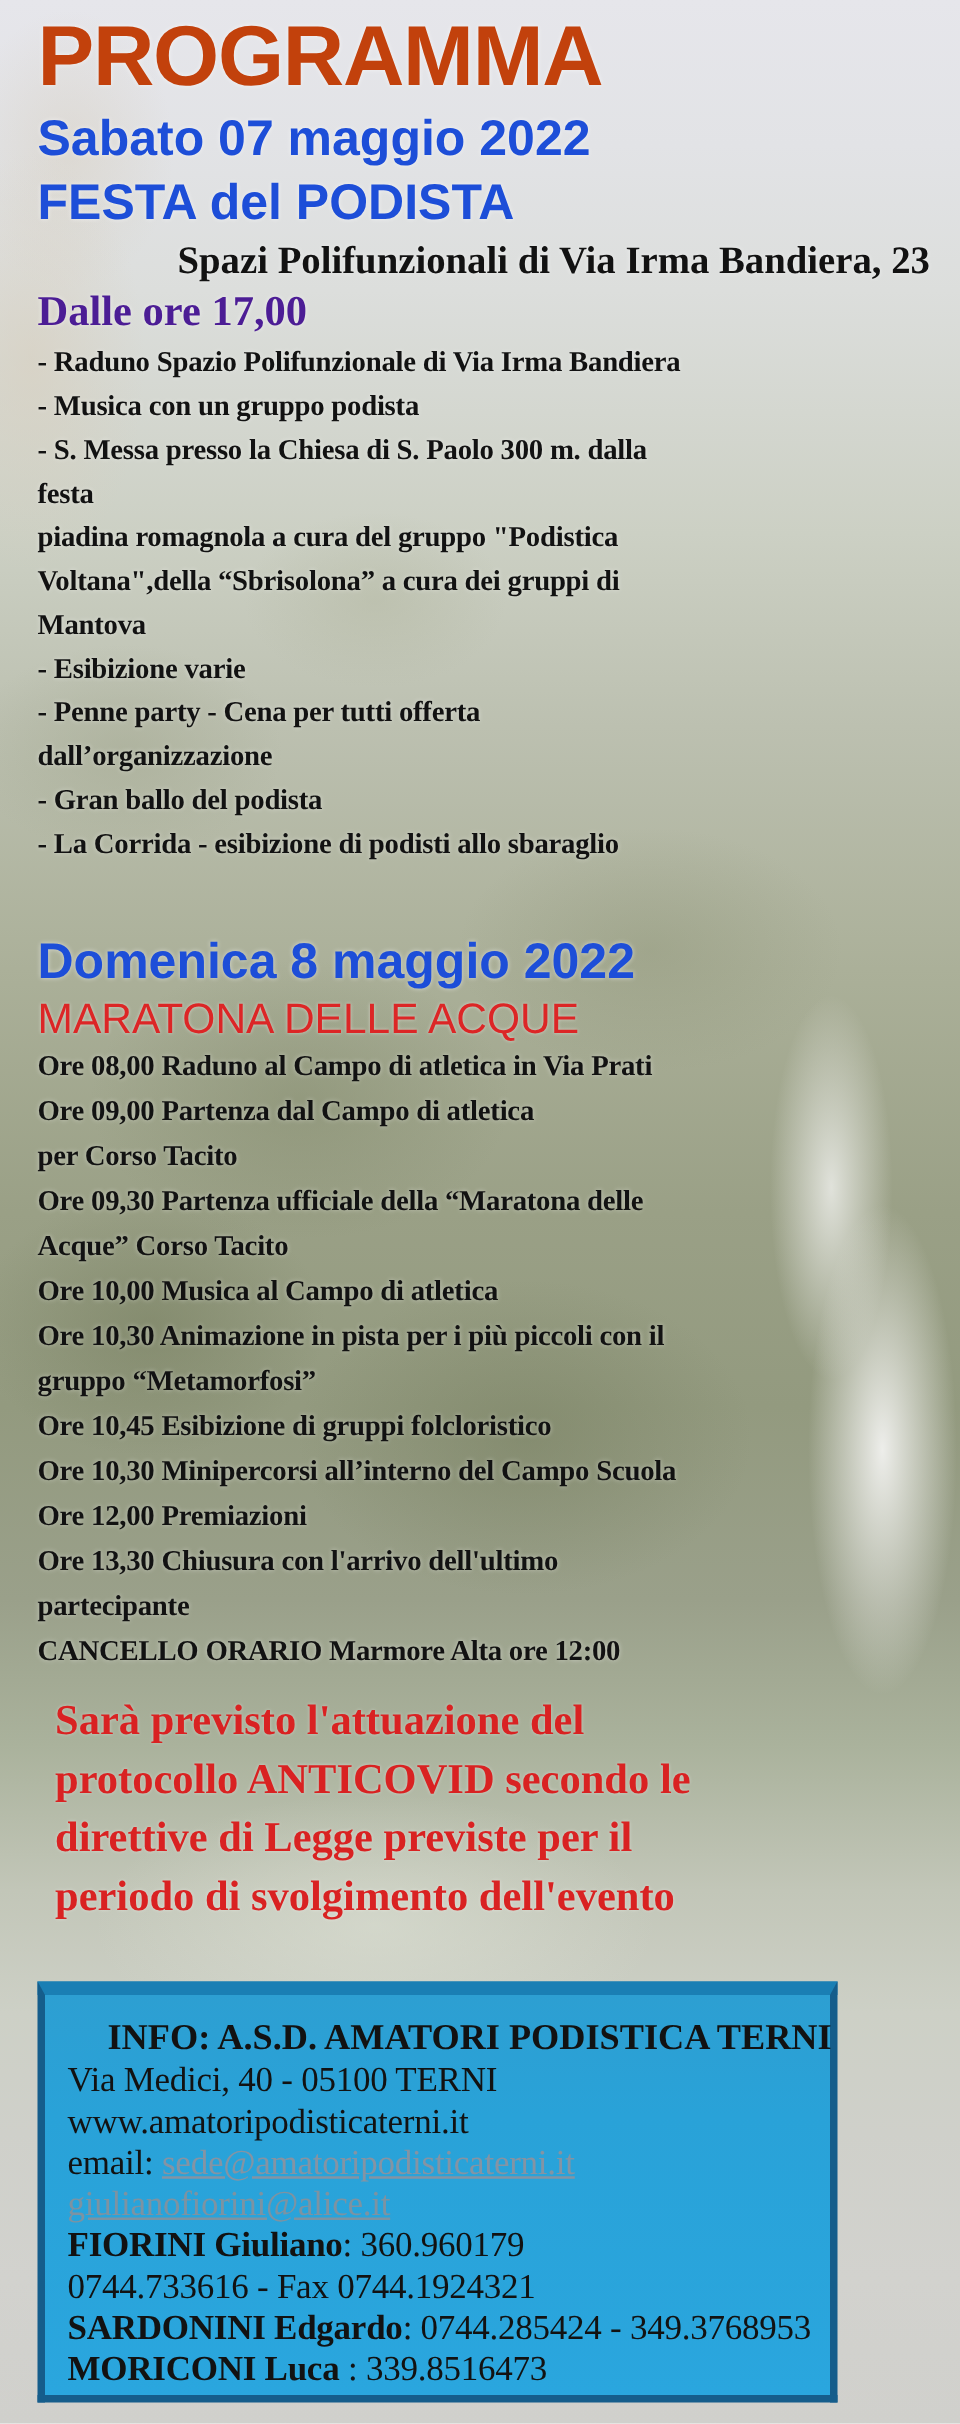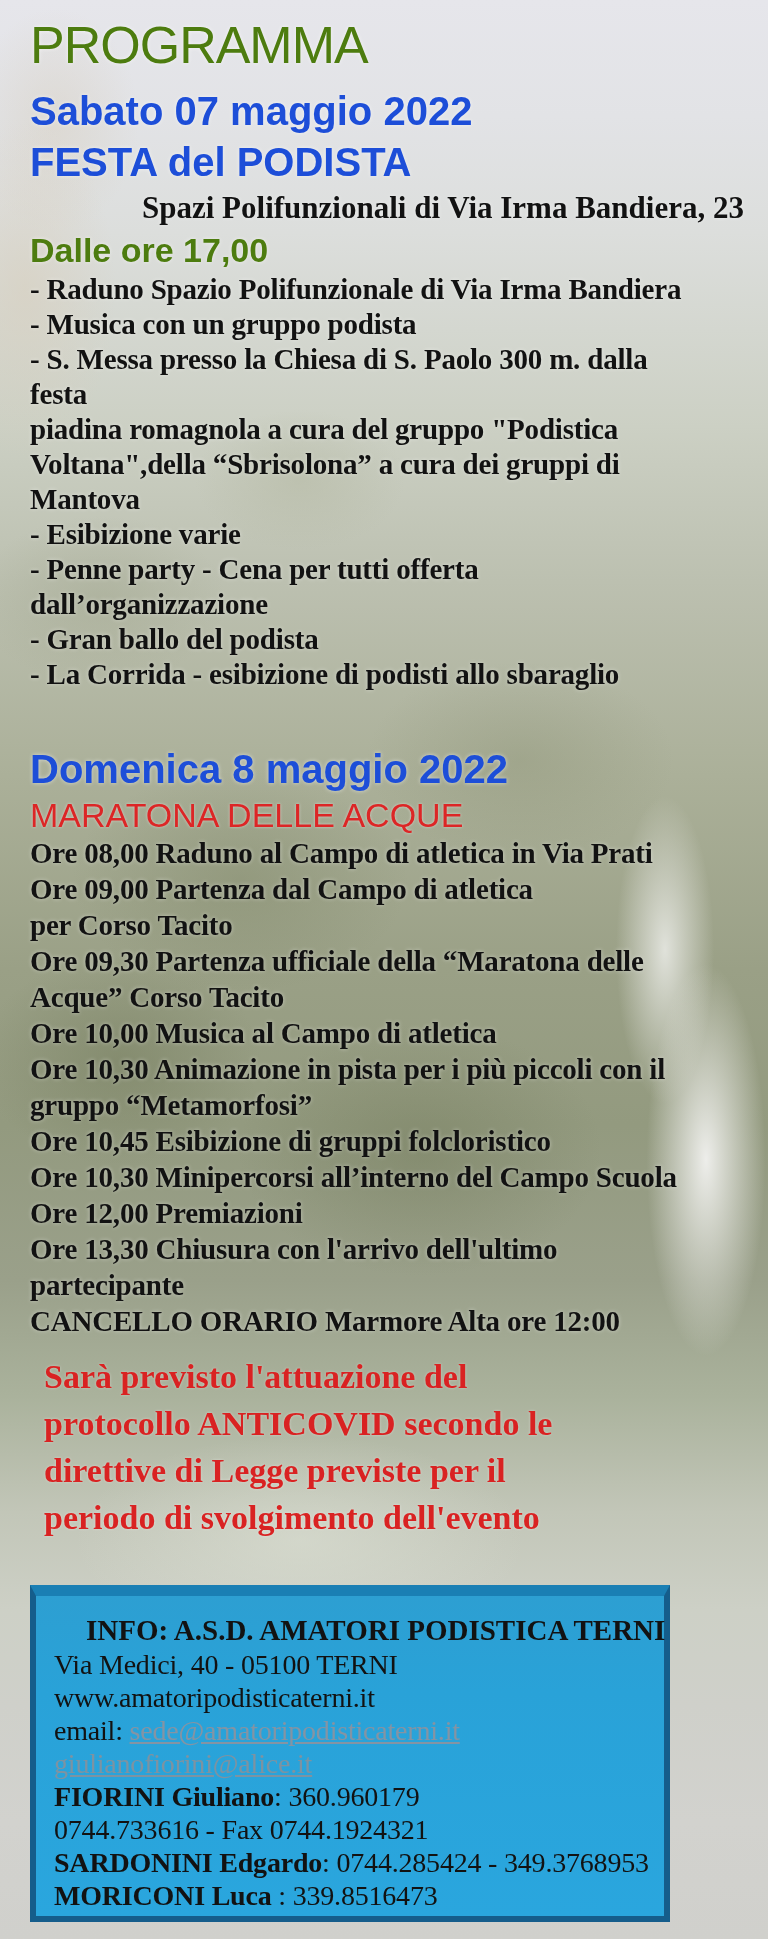--- a/index.html
+++ b/index.html
@@ -22,41 +22,41 @@
       radial-gradient(ellipse 130px 240px at 25px 290px, rgba(216,207,190,0.60), rgba(216,207,190,0) 70%),
       radial-gradient(ellipse 120px 160px at 55px 120px, rgba(214,205,188,0.45), rgba(214,205,188,0) 70%),
       radial-gradient(ellipse 300px 140px at 300px 1540px, rgba(222,226,214,0.55), rgba(222,226,214,0) 75%),
       linear-gradient(180deg,
         #e6e6eb 0%, #e2e3e6 6%, #dcdedc 12%, #ccd0c4 22%, #bcc0b0 30%,
         #abb099 40%, #9aa086 50%, #939a7f 58%, #9aa08a 66%, #aab29c 72%,
         #c2c6b8 78%, #cdd0c6 83%, #cfd0ca 88%, #d2d2ce 94%, #d0d0cc 100%);
   }
   .content{position:absolute;left:30px;top:14px;right:24px;z-index:1;}
   h1.title{
-    font-family:"Liberation Sans",sans-serif;font-weight:normal;
-    font-size:52px;line-height:62px;margin:0 0 10px 0;letter-spacing:-1px;
-    color:#4d7c0f;text-shadow:0 0 4px rgba(255,255,255,0.6);
+    font-family:"Liberation Sans",sans-serif;font-weight:bold;
+    font-size:68px;line-height:62px;margin:0 0 10px 0;letter-spacing:-1px;
+    color:#c2410c;text-shadow:0 0 4px rgba(255,255,255,0.6);
   }
   .h-red{
     font-family:"Liberation Sans",sans-serif;font-weight:bold;
     font-size:40px;line-height:51px;margin:0;color:#1d4ed8;
     text-shadow:0 0 4px rgba(255,255,255,0.55);white-space:nowrap;
   }
   .venue{
     font-weight:bold;font-size:31px;line-height:40px;white-space:nowrap;
     text-shadow:0 0 4px rgba(255,255,255,0.5);
     text-align:right;
   }
   .time-red{
-    font-family:Liberation Sans, sans-serif;font-weight:bold;
-    font-size:34px;line-height:44px;color:#4d7c0f;white-space:nowrap;
+    font-family:Liberation Serif, serif;font-weight:bold;
+    font-size:34px;line-height:44px;color:#4c1d95;white-space:nowrap;
     text-shadow:0 0 4px rgba(255,255,255,0.55);
   }
   .line{
-    font-weight:bold;font-size:29px;line-height:35px;white-space:nowrap;
+    font-weight:bold;font-size:23px;line-height:35px;white-space:nowrap;
     letter-spacing:-0.2px;text-shadow:0 0 4px rgba(255,255,255,0.45);
   }
   .sunday-head{margin-top:52px;}
   .maratona{
     font-family:"Liberation Sans",sans-serif;font-weight:normal;
     font-size:34px;line-height:40px;color:#dc2626;white-space:nowrap;
     text-shadow:0 0 3px rgba(255,255,255,0.5);
   }
   .sun .line{line-height:36px;}
   .covid{

